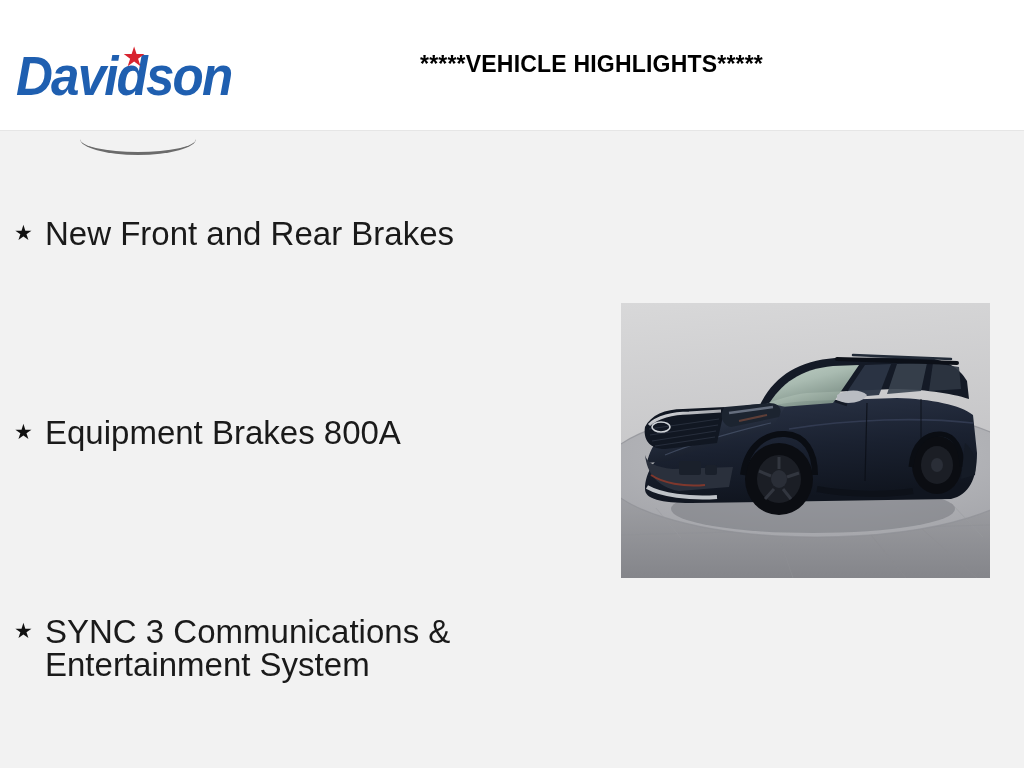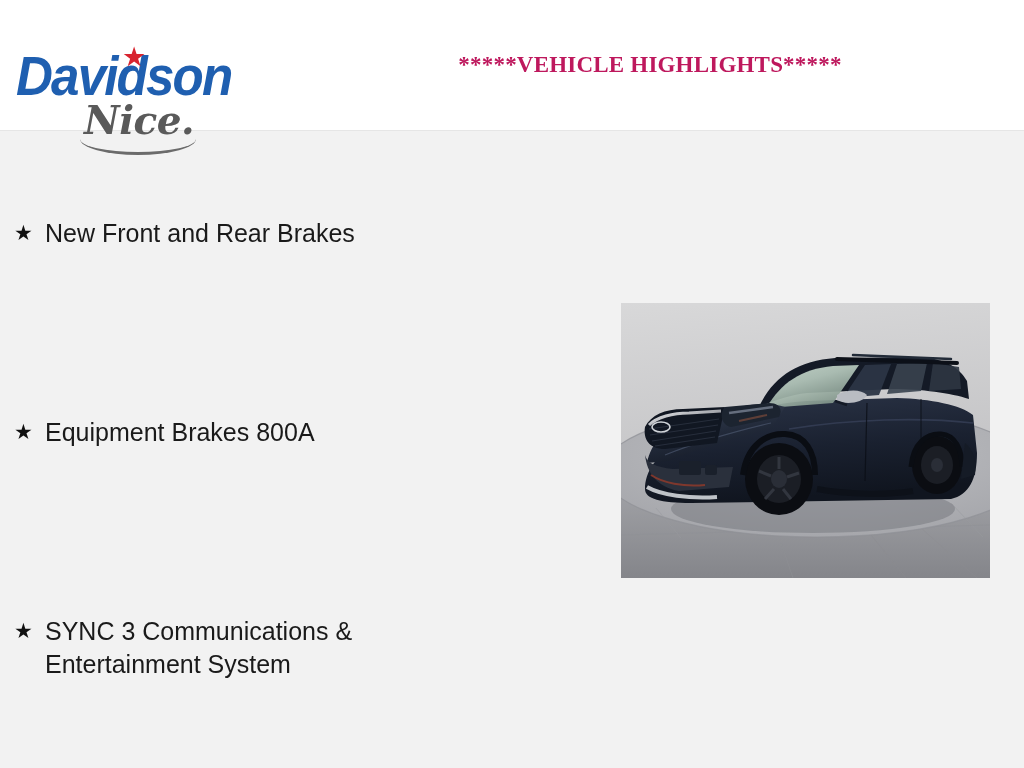--- a/index.html
+++ b/index.html
@@ -79,27 +79,27 @@
     height: 16px;
     border-bottom: 3.5px solid #6b6b6b;
     border-radius: 50% / 0 0 100% 100%;
   }
 
   
   #page-title {
     position: absolute;
     left: 420px; top: 51px;
     width: 460px;
-    text-align: center;
-    font-family: Liberation Serif, serif;
+    text-align: left;
+    font-family: Liberation Sans, sans-serif;
     font-weight: bold;
     font-size: 23px;
     line-height: 27px;
     letter-spacing: 0.2px;
-    color: #be185d;
+    color: #000000;
     white-space: nowrap;
   }
 
   
   #highlights-list {
     position: absolute;
     left: 0; top: 131px;
     width: 600px;
     height: 637px;
   }
@@ -121,21 +121,21 @@
     width: 31px;
     font-size: 21px;
     line-height: 31px;
     color: #111111;
     text-align: left;
   }
 
   .highlight-text {
     flex: 1 1 auto;
     font-family: "Liberation Sans", sans-serif;
-    font-size: 25px;
+    font-size: 33px;
     line-height: 33px;
     color: #1a1a1a;
     white-space: pre-line;
   }
 
   
   #vehicle-photo {
     position: absolute;
     left: 621px; top: 303px;
     width: 369px;
@@ -147,21 +147,20 @@
   #vehicle-photo svg { display: block; width: 369px; height: 275px; }
 </style>
 </head>
 <body>
 
 <div id="header-bar"></div>
 
 <div id="dealer-logo">
   <div class="logo-wordmark">Davidson</div>
   <div class="logo-star">★</div>
-  <div class="logo-script">Nice.</div>
   <div class="logo-swoosh"></div>
 </div>
 
 <div id="page-title">*****VEHICLE HIGHLIGHTS*****</div>
 
 <div id="highlights-list">
 
   <div class="highlight-item i0">
     <span class="bullet-star">★</span>
     <span class="highlight-text">New Front and Rear Brakes</span>

